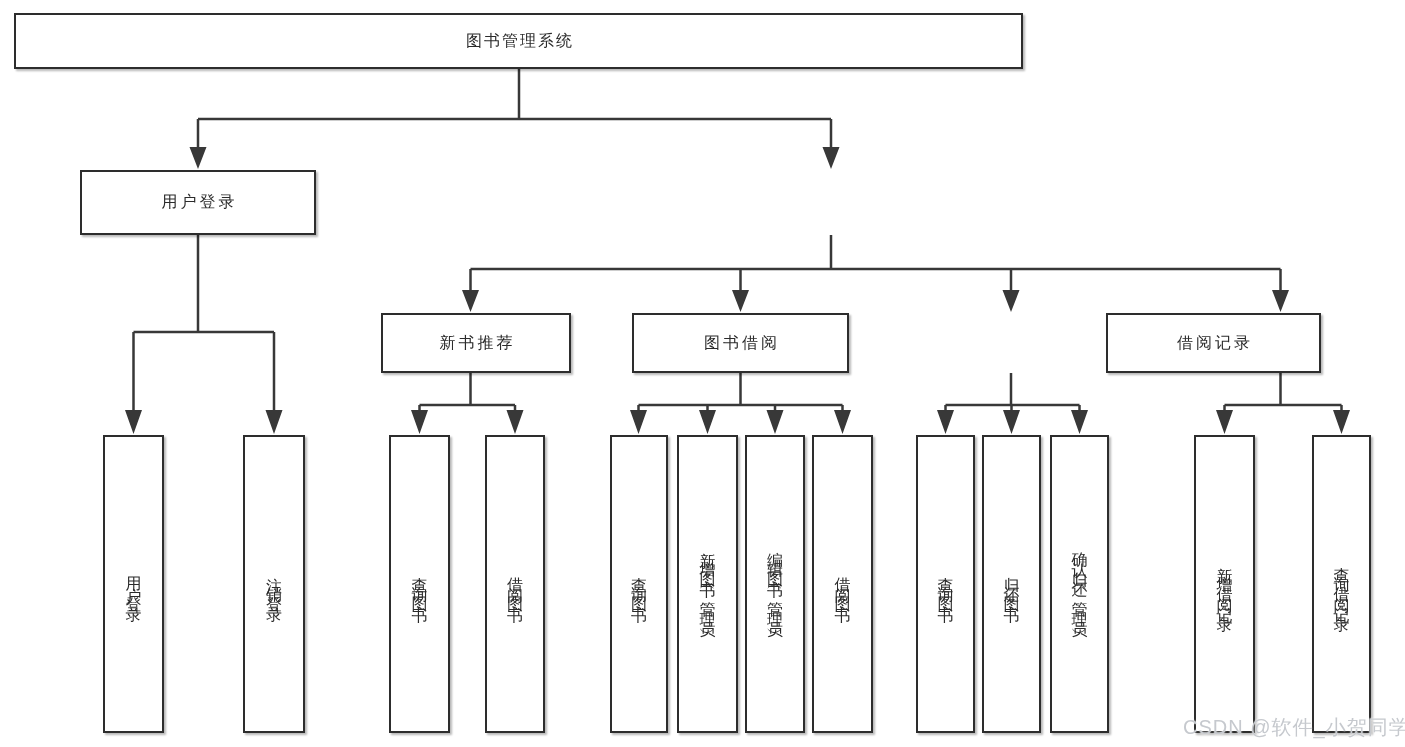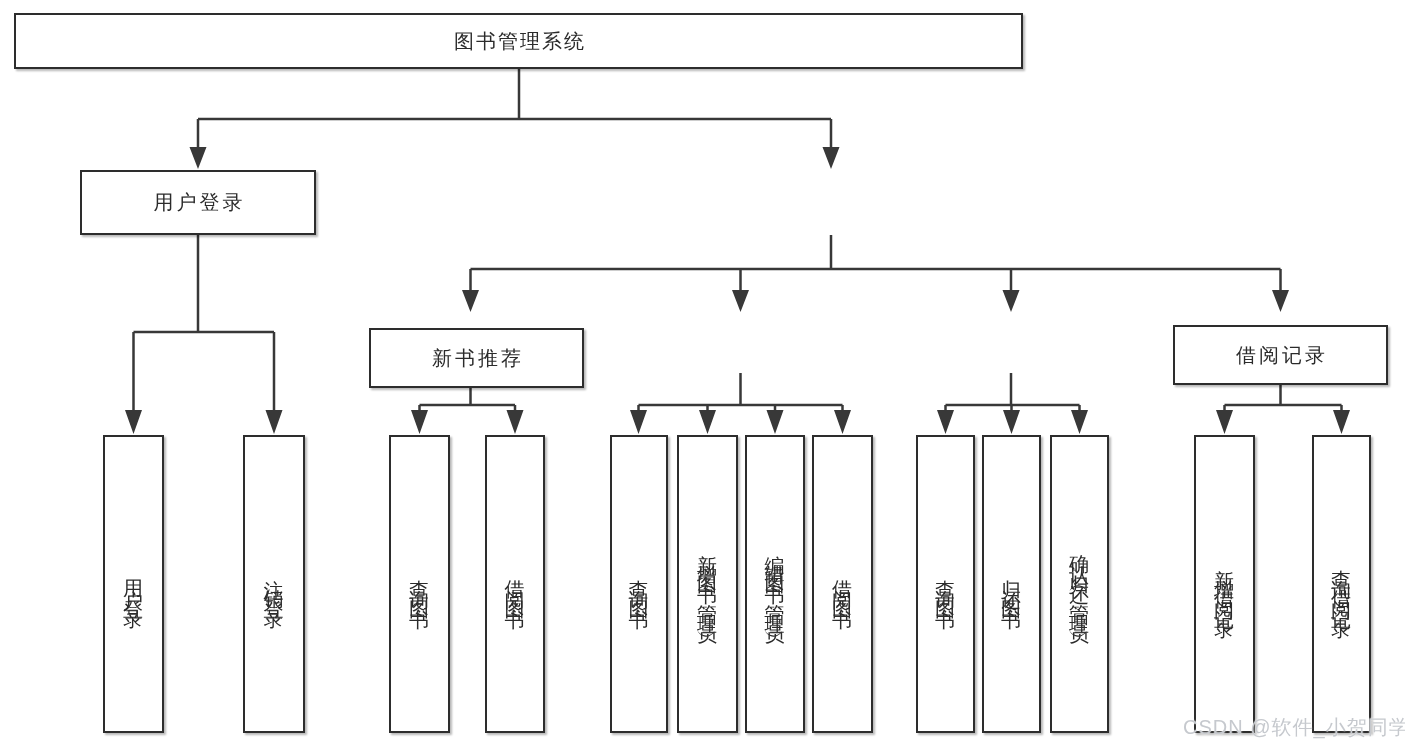--- a/index.html
+++ b/index.html
@@ -15,21 +15,21 @@
     position:absolute;left:0;top:0;width:1405px;height:747px;
     pointer-events:none;
   }
   .node{
     position:absolute;
     box-sizing:border-box;
     background:#ffffff;
     border:2px solid #2d2d2d;
     box-shadow:2px 2px 2px rgba(0,0,0,0.28);
     display:flex;align-items:center;justify-content:center;
-    font-size:20px;
+    font-size:16px;
     letter-spacing:3px;
     text-indent:3px; 
     white-space:nowrap;
     z-index:2;
   }
   .root{left:14px;top:13px;width:1009px;height:56px;letter-spacing:2px;}
   .l2{top:170px;height:65px;}
   .l3{top:313px;height:60px;}
   .vbox{
     top:435px;height:298px;
@@ -84,22 +84,23 @@
              M1003 410 L1020 410 L1011.5 434 Z
              M1071 410 L1088 410 L1079.5 434 Z
              M1216 410 L1233 410 L1224.5 434 Z
              M1333 410 L1350 410 L1341.5 434 Z"></path>
   </svg>
 
   <div class="node root">图书管理系统</div>
 
   <div class="node l2" style="left:80px;width:236px;">用户登录</div>
 
-  <div class="node l3" style="left:369px;width:215px;margin-top:15px;">新书推荐</div>
-  <div class="node l3" style="left:1173px;width:215px;margin-top:12px;">借阅记录</div>
+  <div class="node l3" style="left:381px;width:190px;">新书推荐</div>
+  <div class="node l3" style="left:632px;width:217px;">图书借阅</div>
+  <div class="node l3" style="left:1106px;width:215px;">借阅记录</div>
 
   <div class="node vbox" style="left:103px;width:61px;">用户登录</div>
   <div class="node vbox" style="left:243px;width:62px;">注销登录</div>
   <div class="node vbox" style="left:389px;width:61px;">查询图书</div>
   <div class="node vbox" style="left:485px;width:60px;">借阅图书</div>
   <div class="node vbox" style="left:610px;width:58px;">查询图书</div>
   <div class="node vbox" style="left:677px;width:61px;">新增图书（管理员）</div>
   <div class="node vbox" style="left:745px;width:60px;">编辑图书（管理员）</div>
   <div class="node vbox" style="left:812px;width:61px;">借阅图书</div>
   <div class="node vbox" style="left:916px;width:59px;">查询图书</div>

